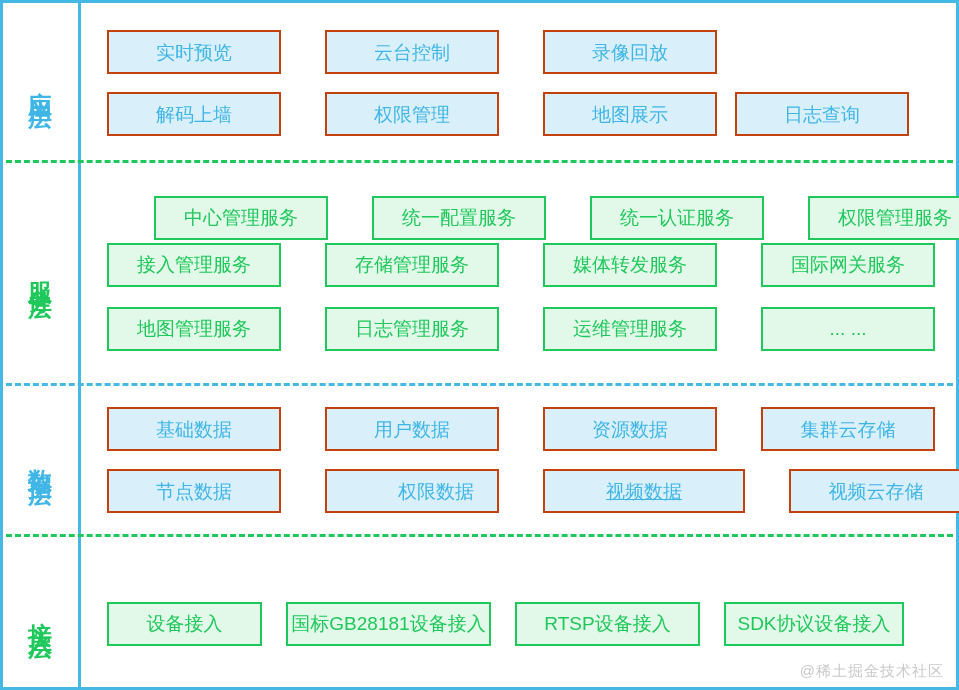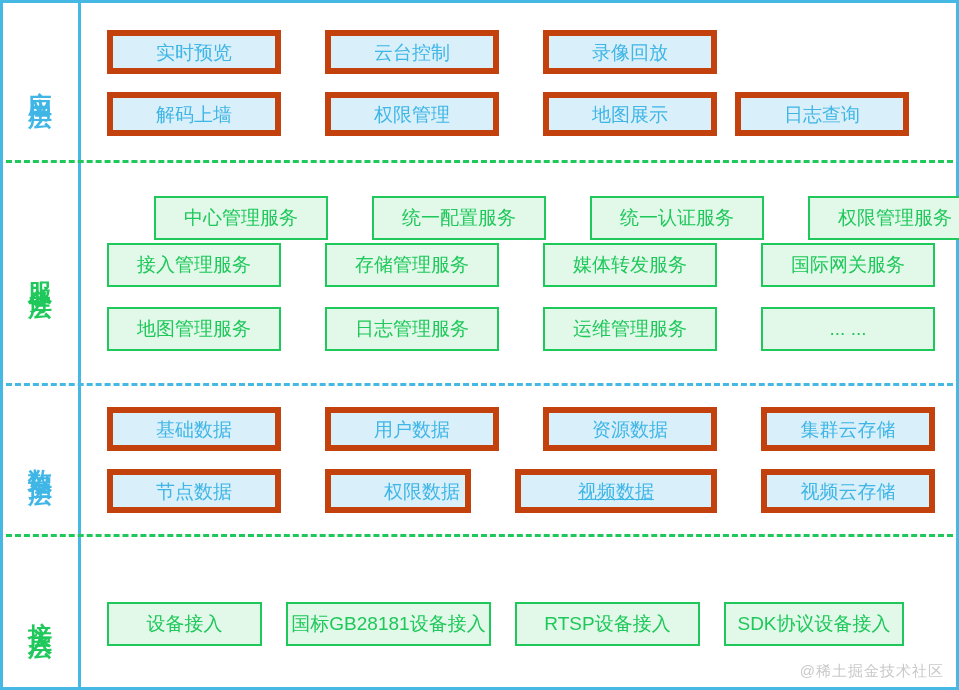--- a/index.html
+++ b/index.html
@@ -84,21 +84,21 @@
     align-items: center;
     justify-content: center;
     text-align: center;
     font-size: 19px;
     font-weight: 400;
     line-height: 1;
     white-space: nowrap;
   }
   .node.blue {
     background: #d9effa;
-    border: 6px solid #c2410c;
+    border: 2px solid #c2410c;
     color: #3fb6e6;
   }
   .node.green {
     background: #e2f8e9;
     border: 2px solid #1ec85a;
     color: #1ec85a;
   }
 
   
   .divider {
@@ -177,21 +177,21 @@
         </div>
         <div class="layer-body">
           <div class="row" style="margin-top: 0px;">
             <div class="node blue" style="width: 174px; height: 44px;">基础数据</div>
             <div class="node blue" style="width: 174px; height: 44px; margin-left: 44px;">用户数据</div>
             <div class="node blue" style="width: 174px; height: 44px; margin-left: 44px;">资源数据</div>
             <div class="node blue" style="width: 174px; height: 44px; margin-left: 44px;">集群云存储</div>
           </div>
           <div class="row" style="margin-top: 18px;">
             <div class="node blue" style="width: 174px; height: 44px;">节点数据</div>
-            <div class="node blue" style="width: 146px; height: 44px; margin-left: 44px; padding-left: 48px;">权限数据</div>
+            <div class="node blue" style="width: 174px; height: 44px; margin-left: 44px; padding-left: 48px;">权限数据</div>
             <div class="node blue" style="width: 202px; height: 44px; margin-left: 44px; text-decoration: underline;">视频数据</div>
             <div class="node blue" style="width: 174px; height: 44px; margin-left: 44px;">视频云存储</div>
           </div>
         </div>
       </div>
       <div class="layer" style="top: 534px; height: 153px;">
         <div class="layer-label">
           <div class="layer-label-text green">接入层</div>
         </div>
         <div class="layer-body">

